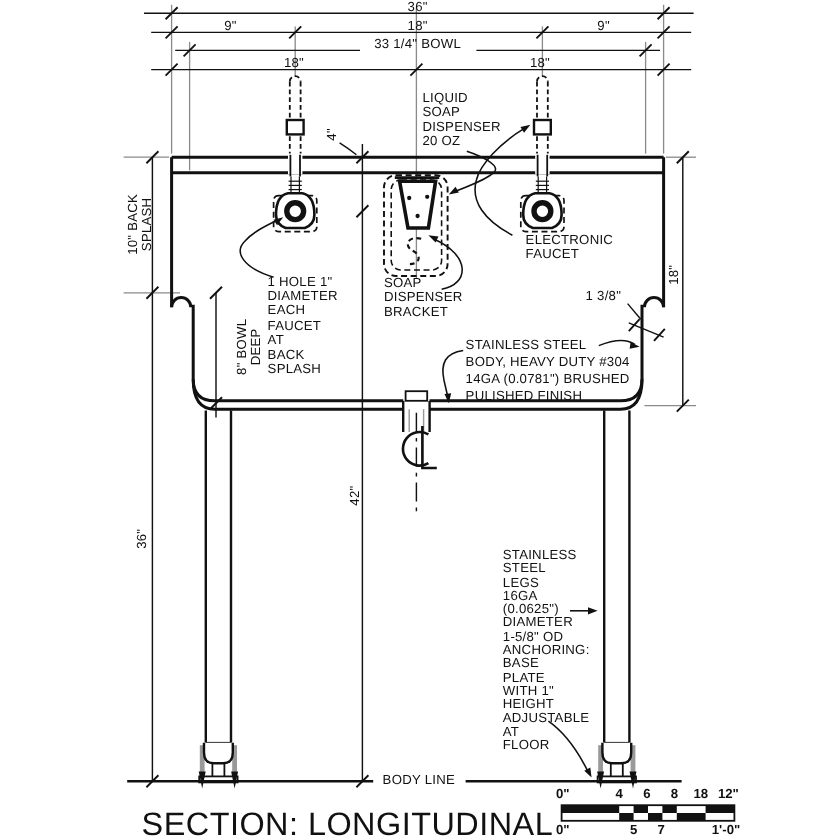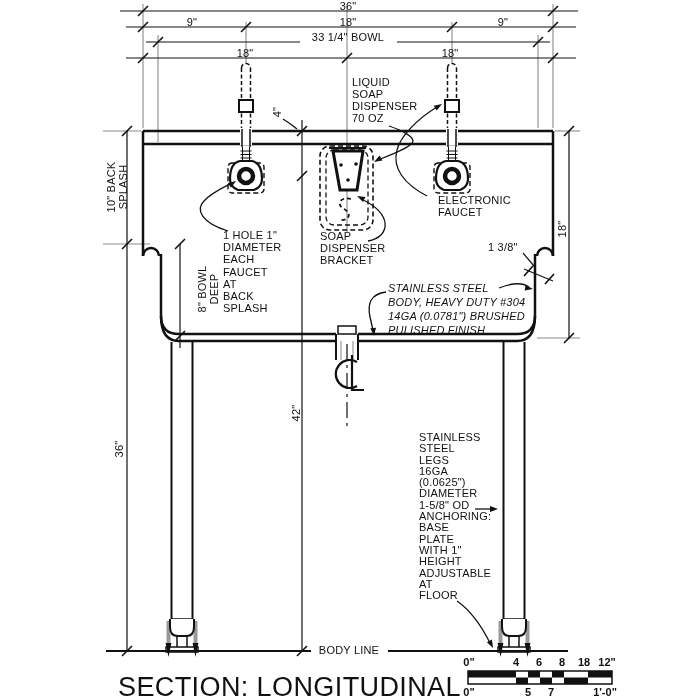--- a/index.html
+++ b/index.html
@@ -3,22 +3,22 @@
 <meta charset="utf-8">
 <style>
   html,body{margin:0;padding:0;background:#fff;}
   .sheet{position:relative;width:700px;height:700px;background:#fff;
          font-family:"Liberation Sans",sans-serif;color:#111;overflow:hidden;}
   .sheet svg{position:absolute;left:0;top:0;}
   .lbl{position:absolute;font-size:11px;line-height:12px;letter-spacing:.2px;
        white-space:pre-line;color:#111;}
   .ctr{transform:translateX(-50%);text-align:center;white-space:nowrap;}
   .rot{transform:translate(-50%,-50%) rotate(-90deg);text-align:center;white-space:pre;}
-  .tight{line-height:11.3px;}
-  .body-spec{line-height:14px;font-style:italic;}
+  .tight{line-height:11.3px;margin-top:26px;}
+  .body-spec{line-height:14px;}
   .hole-spec{line-height:12.2px;}
   .title{position:absolute;font-size:27px;letter-spacing:.4px;white-space:nowrap;color:#111;}
   .scl{font-size:11px;font-weight:bold;letter-spacing:0;}
 </style>
 </head>
 <body>
 
 <div class="sheet">
 
 <svg width="700" height="700" viewBox="0 0 700 700">
@@ -234,21 +234,21 @@
 DEEP</div>
 <div class="lbl rot" style="left:119px;top:449px">36"</div>
 <div class="lbl rot" style="left:296px;top:413px">42"</div>
 <div class="lbl rot" style="left:277px;top:112px">4"</div>
 <div class="lbl rot" style="left:562px;top:229px">18"</div>
 <div class="lbl" style="left:488px;top:241px">1 3/8"</div>
 
 <div class="lbl" style="left:352px;top:76px">LIQUID
 SOAP
 DISPENSER
-70 OZ</div>
+20 OZ</div>
 <div class="lbl" style="left:320px;top:230px">SOAP
 DISPENSER
 BRACKET</div>
 <div class="lbl" style="left:438px;top:194px">ELECTRONIC
 FAUCET</div>
 <div class="lbl hole-spec" style="left:223px;top:229px">1 HOLE 1"
 DIAMETER
 EACH
 FAUCET
 AT

